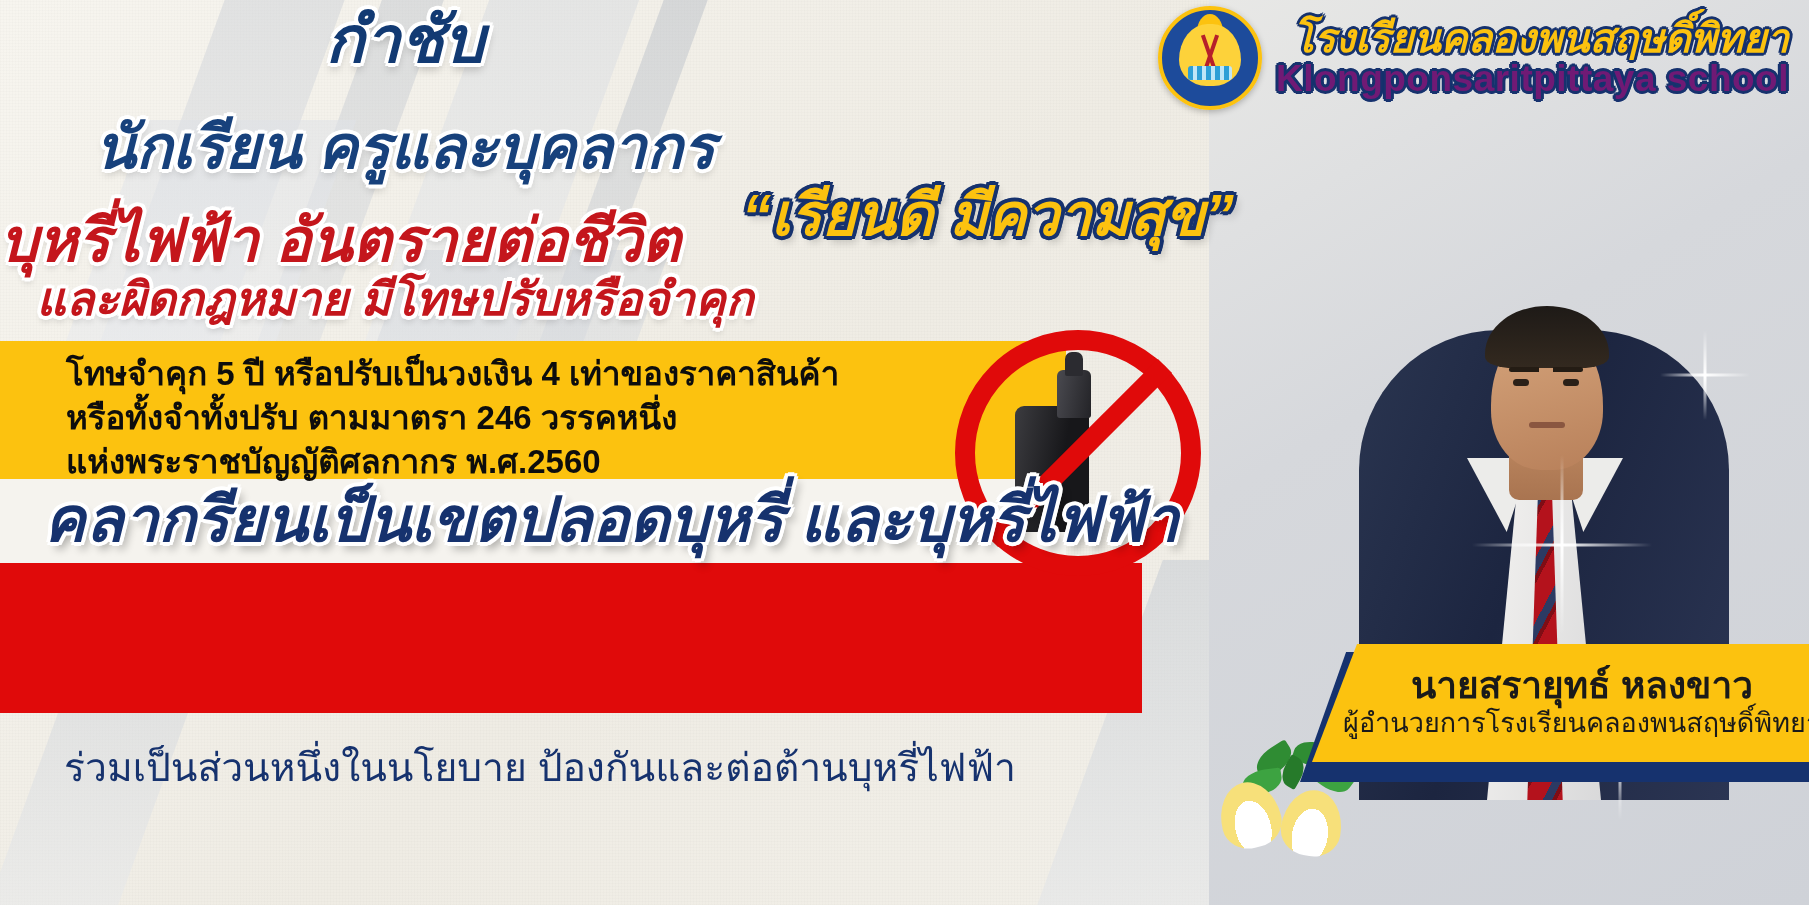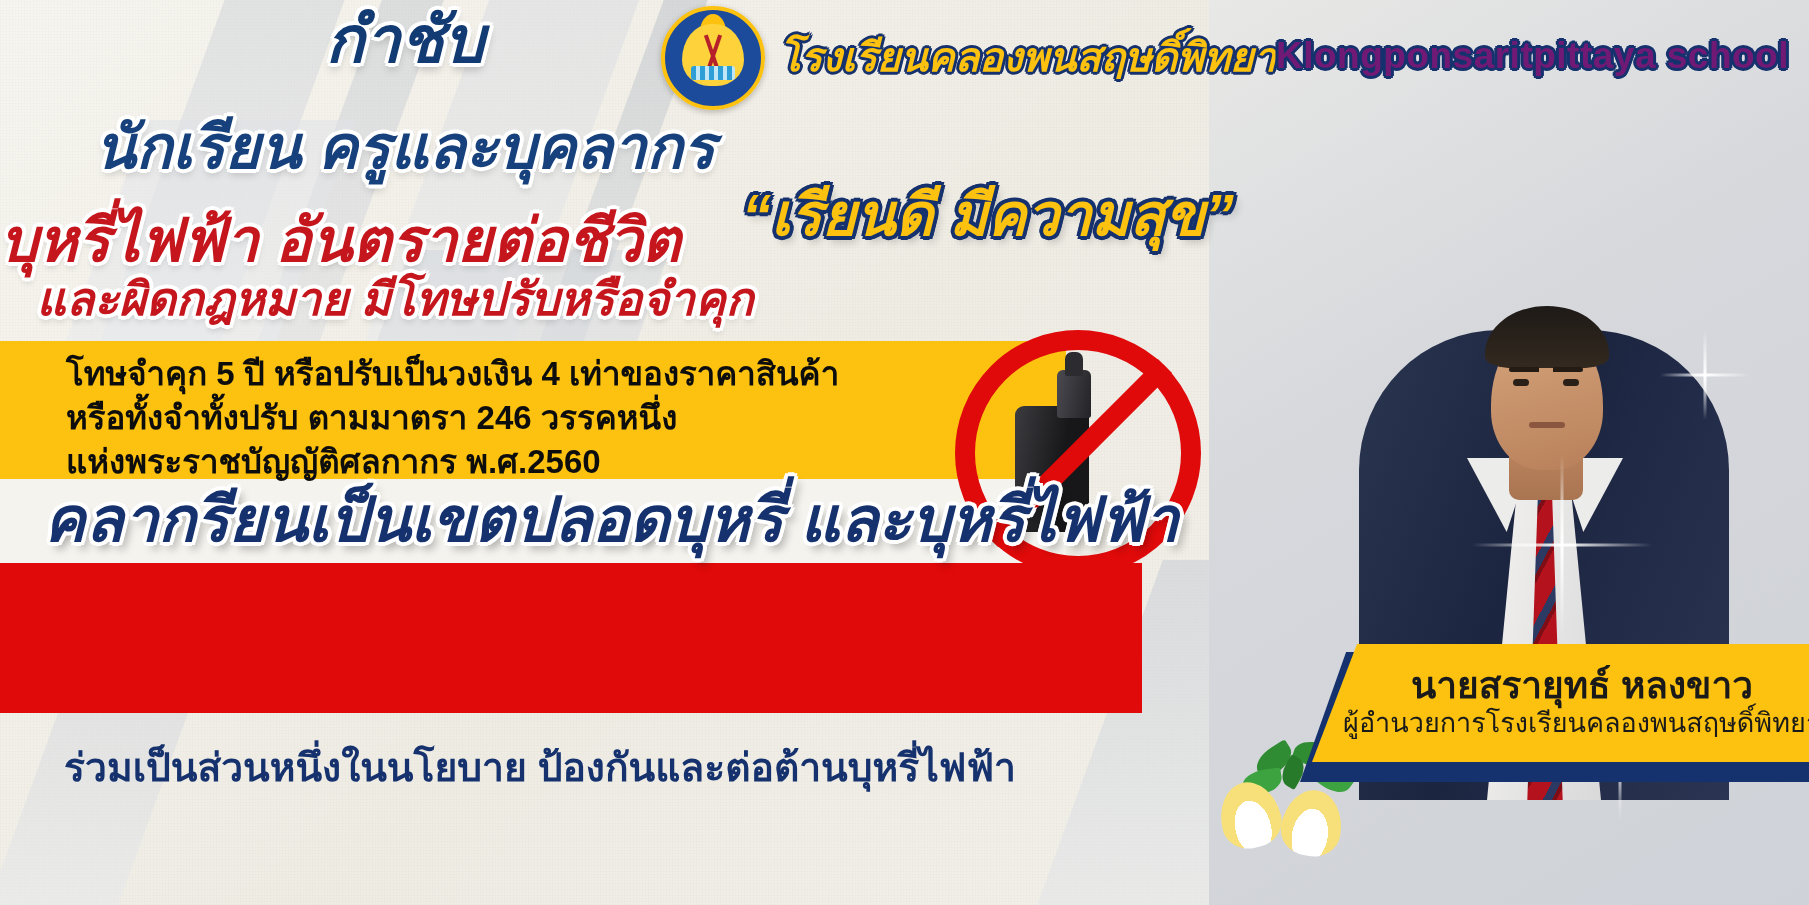--- a/index.html
+++ b/index.html
@@ -107,21 +107,21 @@
 
   
   .red-quote{
     position:absolute;left:0;top:582px;width:1045px;text-align:center;
     color:#fff;font-weight:700;font-size:47px;line-height:1.27;
     white-space:nowrap;
   }
   
   .bottom-line{
     position:absolute;left:0;top:736px;width:1080px;text-align:center;
-    color:#16326e;font-weight:700;font-size:39px;white-space:nowrap;
+    color:#16326e;font-weight:400;font-size:39px;white-space:nowrap;
   }
 
   
   .quote-happy{
     position:absolute;left:742px;top:186px;
     font-style:italic;font-weight:700;font-size:58px;line-height:1;
     color:#fcc20f;white-space:nowrap;
     text-shadow:
       -3px -3px 0 #16326e, 3px -3px 0 #16326e, -3px 3px 0 #16326e, 3px 3px 0 #16326e,
       0 -4px 0 #16326e, 0 4px 0 #16326e, -4px 0 0 #16326e, 4px 0 0 #16326e,
@@ -148,21 +148,21 @@
   .logo .x1,.logo .x2{
     position:absolute;left:50%;top:24px;width:4px;height:44px;background:#b6202a;
   }
   .logo .x1{transform:translateX(-50%) rotate(19deg);}
   .logo .x2{transform:translateX(-50%) rotate(-19deg);}
   .logo .waves{
     position:absolute;left:26px;right:26px;bottom:26px;height:14px;
     background:repeating-linear-gradient(90deg,#2e9fd6 0 5px,#bfe6f7 5px 9px);
     border-radius:3px;
   }
-  .school-names{display:flex;line-height:1.04;}
+  .school-names{display:flex;flex-direction:column;line-height:1.04;text-align:right;}
   .school-th{
     font-weight:700;font-style:italic;font-size:40px;color:#fcc20f;white-space:nowrap;
     text-shadow:-2px -2px 0 #16326e,2px -2px 0 #16326e,-2px 2px 0 #16326e,2px 2px 0 #16326e,
                 0 -3px 0 #16326e,0 3px 0 #16326e,-3px 0 0 #16326e,3px 0 0 #16326e;
   }
   .school-en{
     font-weight:700;font-size:37px;color:#701a75;white-space:nowrap;letter-spacing:.5px;
     text-shadow:-2px -2px 0 #16326e,2px -2px 0 #16326e,-2px 2px 0 #16326e,2px 2px 0 #16326e,
                 0 -3px 0 #16326e,0 3px 0 #16326e,-3px 0 0 #16326e,3px 0 0 #16326e;
   }

